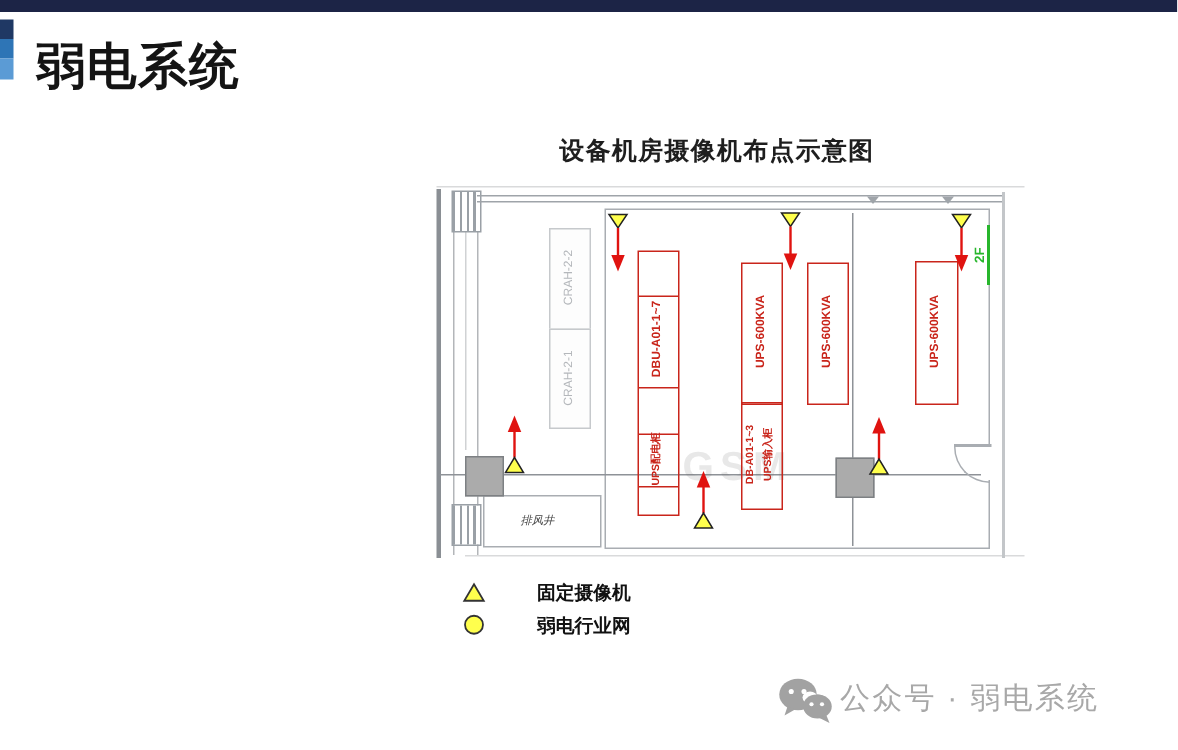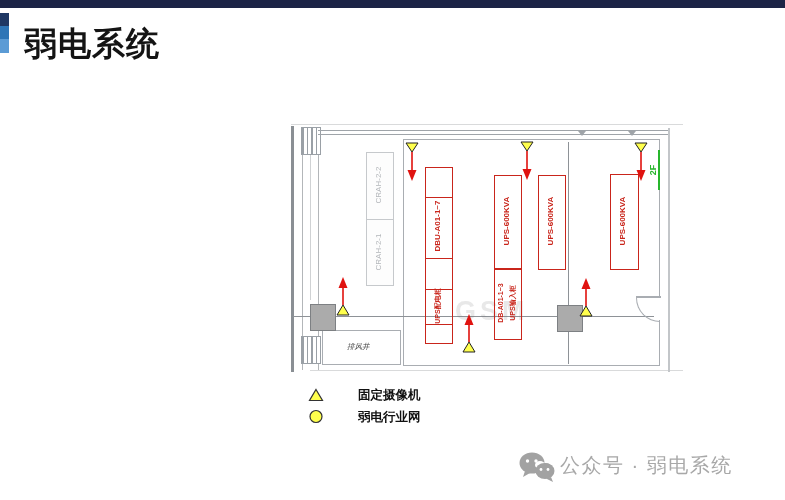--- a/index.html
+++ b/index.html
@@ -33,20 +33,21 @@
 <body>
 
 <div id="stage">
 
   <div class="topbar"></div>
   <div class="accent" style="top:13px;height:13px;background:#1f3864;"></div>
   <div class="accent" style="top:26px;height:13px;background:#2e75b6;"></div>
   <div class="accent" style="top:39px;height:14px;background:#5b9bd5;"></div>
   <div class="page-title">弱电系统</div>
 
+  <div class="diagram-title">设备机房摄像机布点示意图</div>
 
   <div>
 
     <div class="line faint" style="left:291px;top:124px;width:392px;height:1px;"></div>
     <div class="line faint" style="left:310px;top:370px;width:373px;height:1px;"></div>
     <div class="line" style="left:668px;top:128px;width:1.5px;height:244px;background:#c3c6c9;"></div>
 
     <div class="line" style="left:291px;top:126px;width:3px;height:246px;background:#8a8f94;"></div>
     <div class="line" style="left:302px;top:130px;width:1px;height:240px;background:#b3b6b9;"></div>
     <div class="line" style="left:318px;top:130px;width:1px;height:240px;background:#b3b6b9;"></div>

